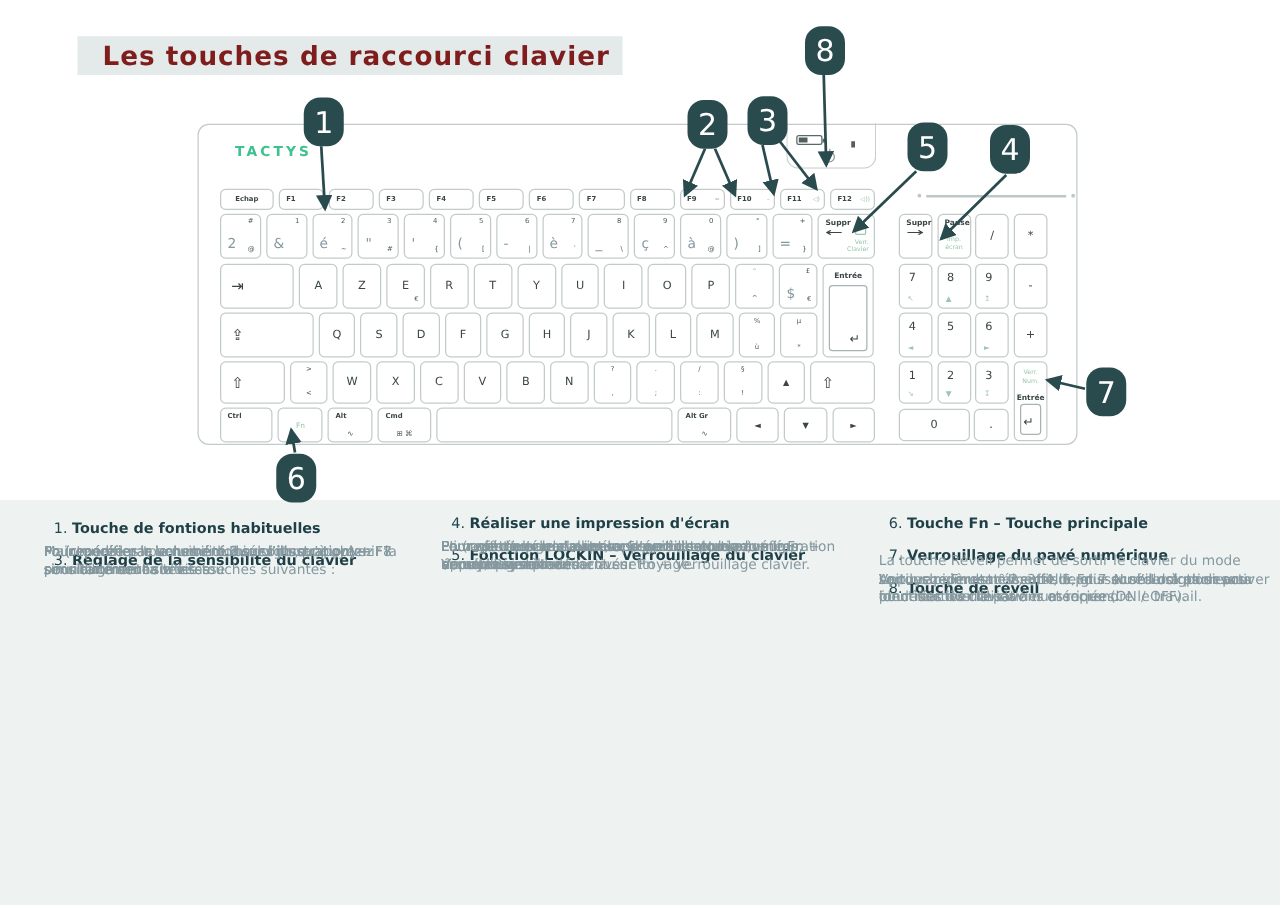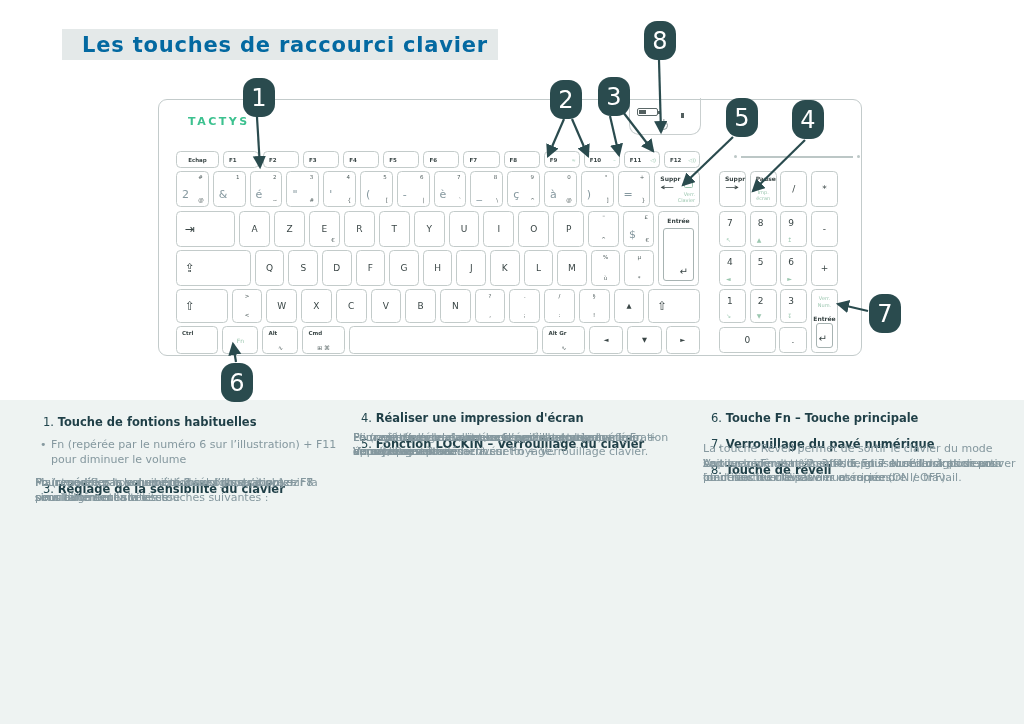--- a/index.html
+++ b/index.html
@@ -3,21 +3,21 @@
 <meta charset="utf-8">
 <style>
   html,body{margin:0;padding:0;background:#fff}
   *{box-sizing:border-box}
   .page{position:relative;width:1024px;height:724px;background:#fff;overflow:hidden;
         font-family:"DejaVu Sans","Liberation Sans",sans-serif}
 
   
   .banner{position:absolute;left:62px;top:29px;width:436px;height:31px;background:#e4e9e9;
           display:flex;align-items:center;padding-left:20px}
-  .banner span{color:#0369a1;font-weight:700;font-size:21px;letter-spacing:.8px;white-space:nowrap}
+  .banner span{color:#7f1d1d;font-weight:700;font-size:21px;letter-spacing:.8px;white-space:nowrap}
 
   
   .kb{position:absolute;left:158px;top:99px;width:704px;height:257px;background:#fff;
       border:1.5px solid #c3cbcb;border-radius:9px}
   .brand{position:absolute;left:29px;top:15px;color:#3cc18f;font-size:11px;font-weight:700;letter-spacing:2.5px}
 
   .pbox{position:absolute;left:470px;top:-2px;width:72px;height:37px;border:1px solid #c9cfcf;
         border-top:none;border-radius:0 0 10px 10px}
   .bat{position:absolute;left:478px;top:8px;width:21px;height:8px;border:1px solid #5b6868;border-radius:2px}
   .bat::after{content:"";position:absolute;right:-3px;top:1.5px;width:2px;height:3.5px;background:#5b6868}
@@ -517,21 +517,20 @@
       <div class="callout" style="left: 869px; top: 294px;">7</div>
     </div>
 
   <div class="info"></div>
   <div class="col" id="col-0">
       <div class="sec">
         <div class="shead"><span class="snum">1. </span><span class="stitle">Touche de fontions habituelles</span></div>
       </div>
       <div class="sec">
         <p class="bl">Pour modifier le volume du bip sonore, appuyez simultanément sur les touches suivantes :</p>
-        <p class="bl bullet">Fn (repérée par le numéro 6 sur l’illustration) + F11 pour diminuer le volume</p>
       </div>
       <div class="sec">
         <div class="shead"><span class="snum">3. </span><span class="stitle">Réglage de la sensibilité du clavier</span></div>
         <p class="bl">Pour modifier la sensibilité du doigts, appuyez simultanément sur :</p>
         <p class="bl">Fn (repérée par le numéro 2 sur l’illustration) + F7 pour diminuer la vitesse</p>
         <p class="bl">Fn (repérée par le numéro 6 sur l’illustration) + F8 pour augmenter la vitesse</p>
         <p class="bl">Maintenez les touches enfoncées jusqu’à obtenir la sensibilité souhaitée.</p>
       </div>
     </div>
   <div class="col" id="col-1">

